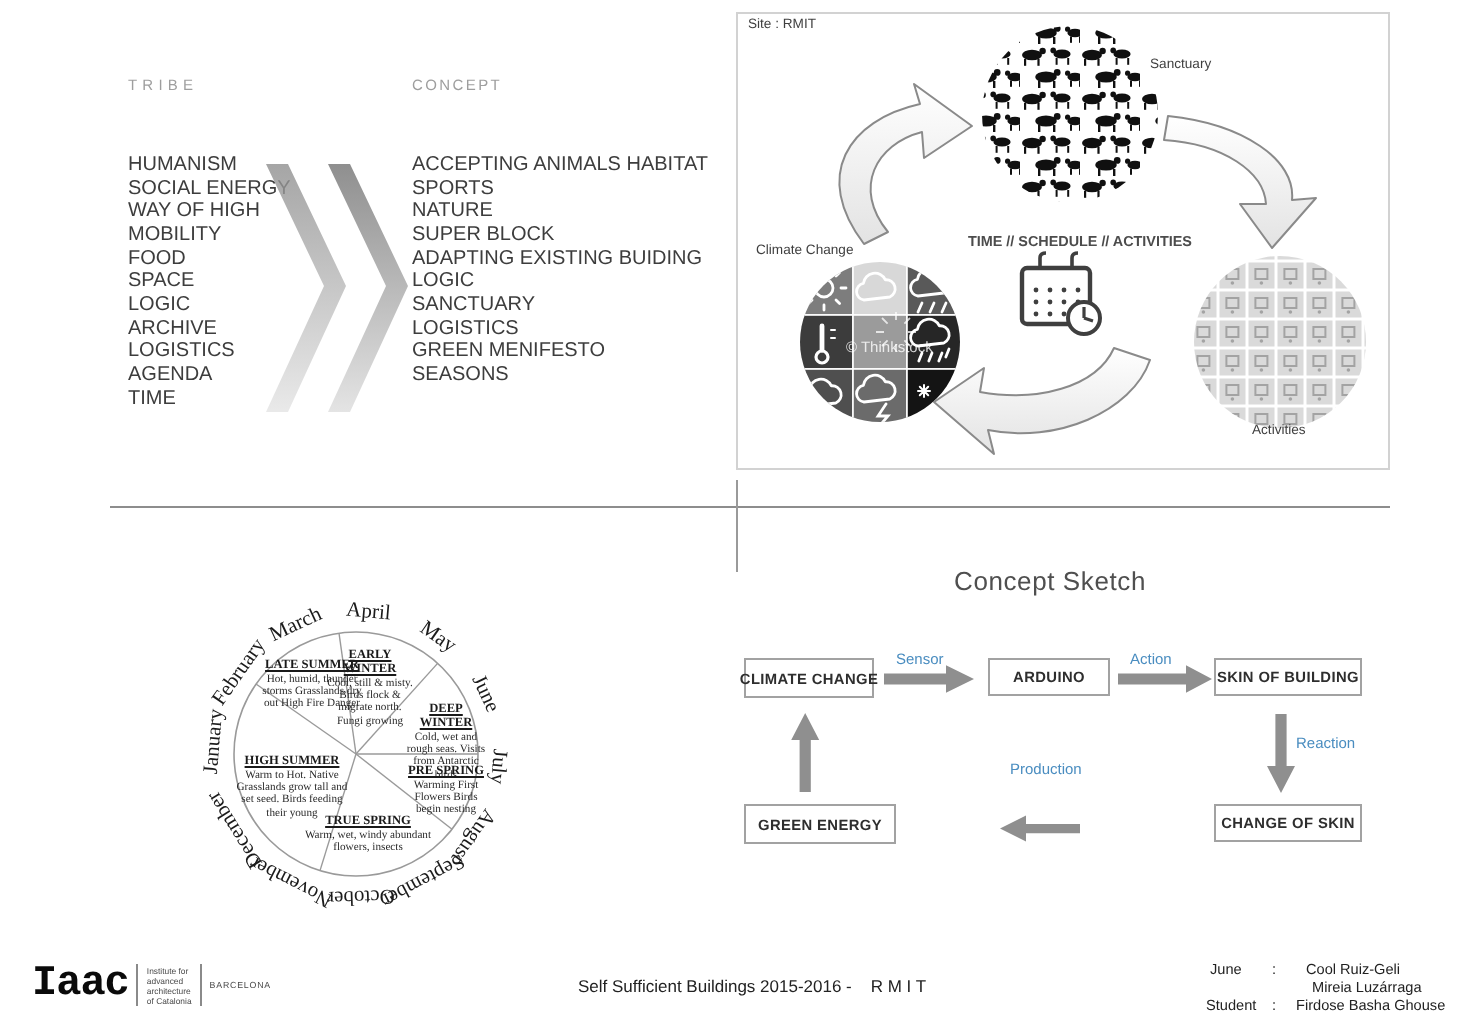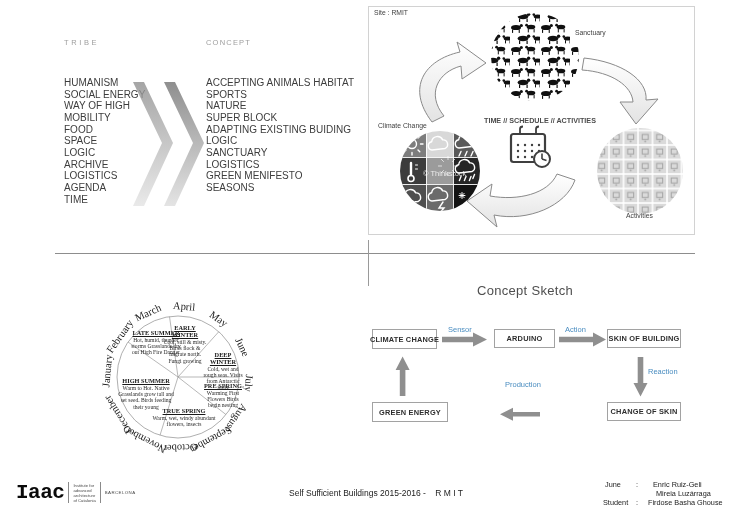--- a/index.html
+++ b/index.html
@@ -303,17 +303,17 @@
 architecture
 of Catalonia</span>
   <span class="logo-sep"></span>
   <span class="logo-city">BARCELONA</span>
 </div>
 
 <div class="course">Self Sufficient Buildings 2015-2016 -    R M I T</div>
 
 <span class="credit" style="left:605px;top:480px;">June</span>
 <span class="credit" style="left:636px;top:480px;">:</span>
-<span class="credit" style="left:653px;top:480px;">Enric Ruiz-Geli</span>
+<span class="credit" style="left:653px;top:480px;">Cool Ruiz-Geli</span>
 <span class="credit" style="left:656px;top:489px;">Mireia Luzárraga</span>
 <span class="credit" style="left:603px;top:498px;">Student</span>
 <span class="credit" style="left:636px;top:498px;">:</span>
 <span class="credit" style="left:648px;top:498px;">Firdose Basha Ghouse</span>
 
 </body></html>

